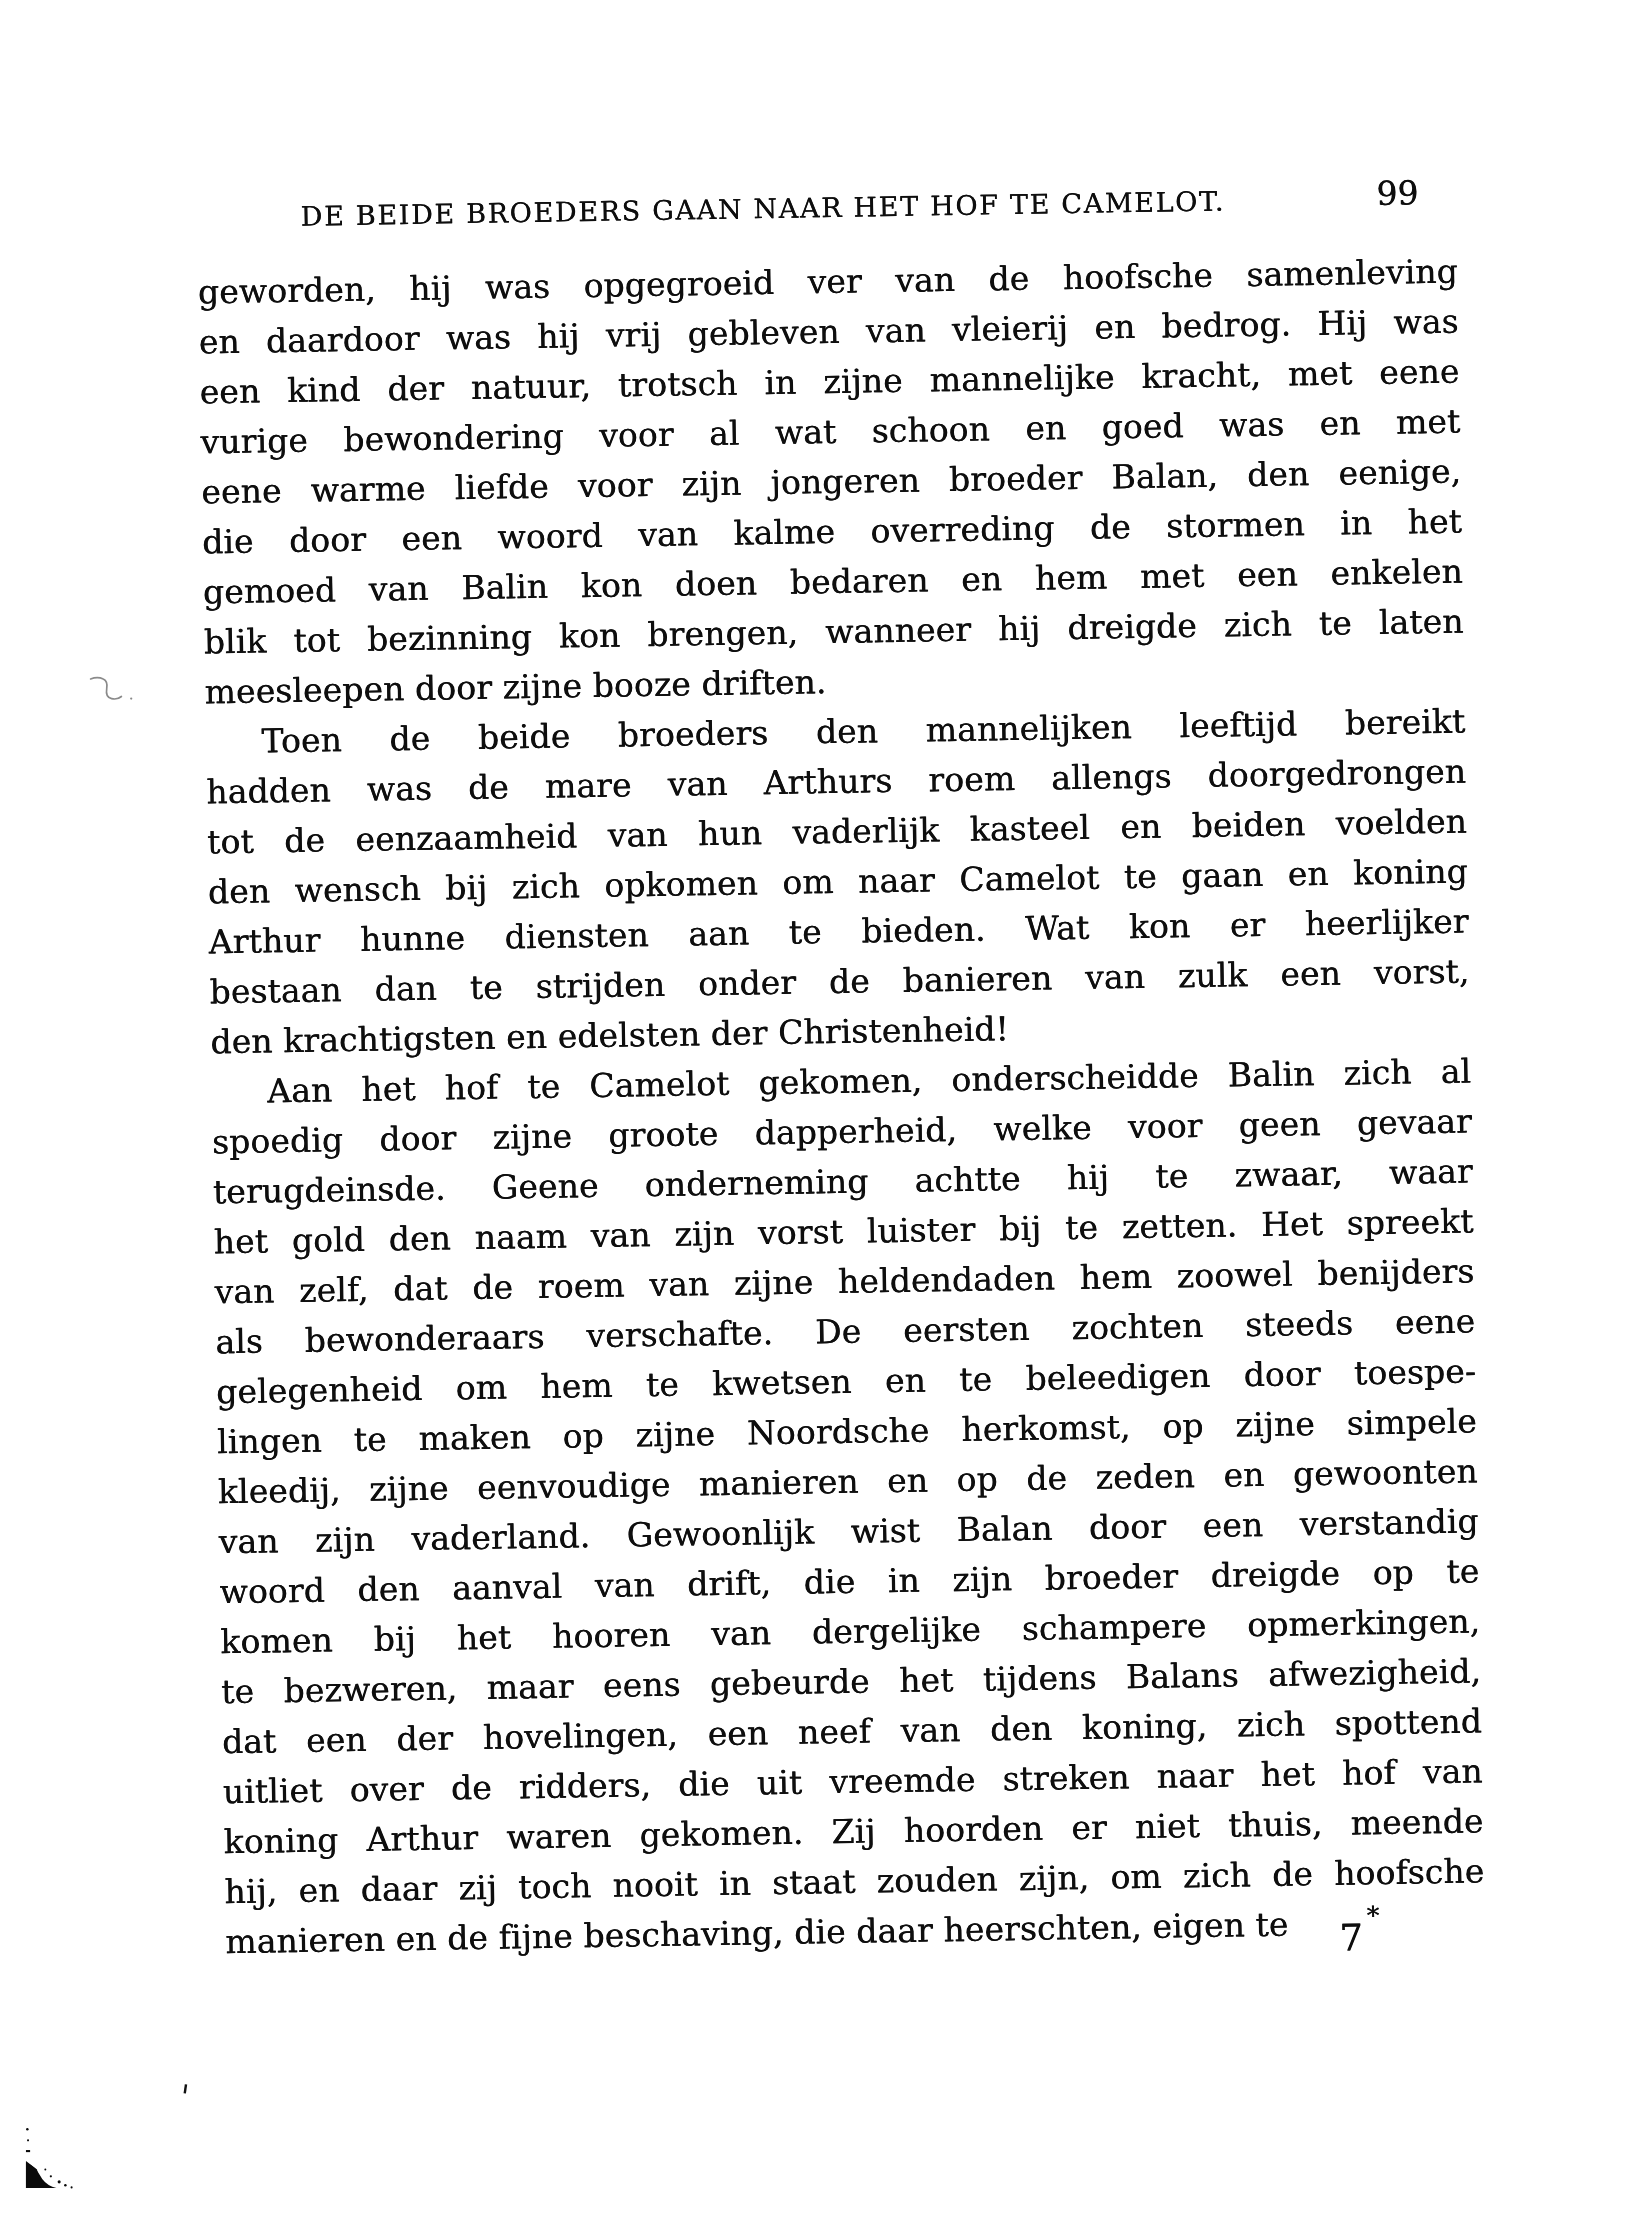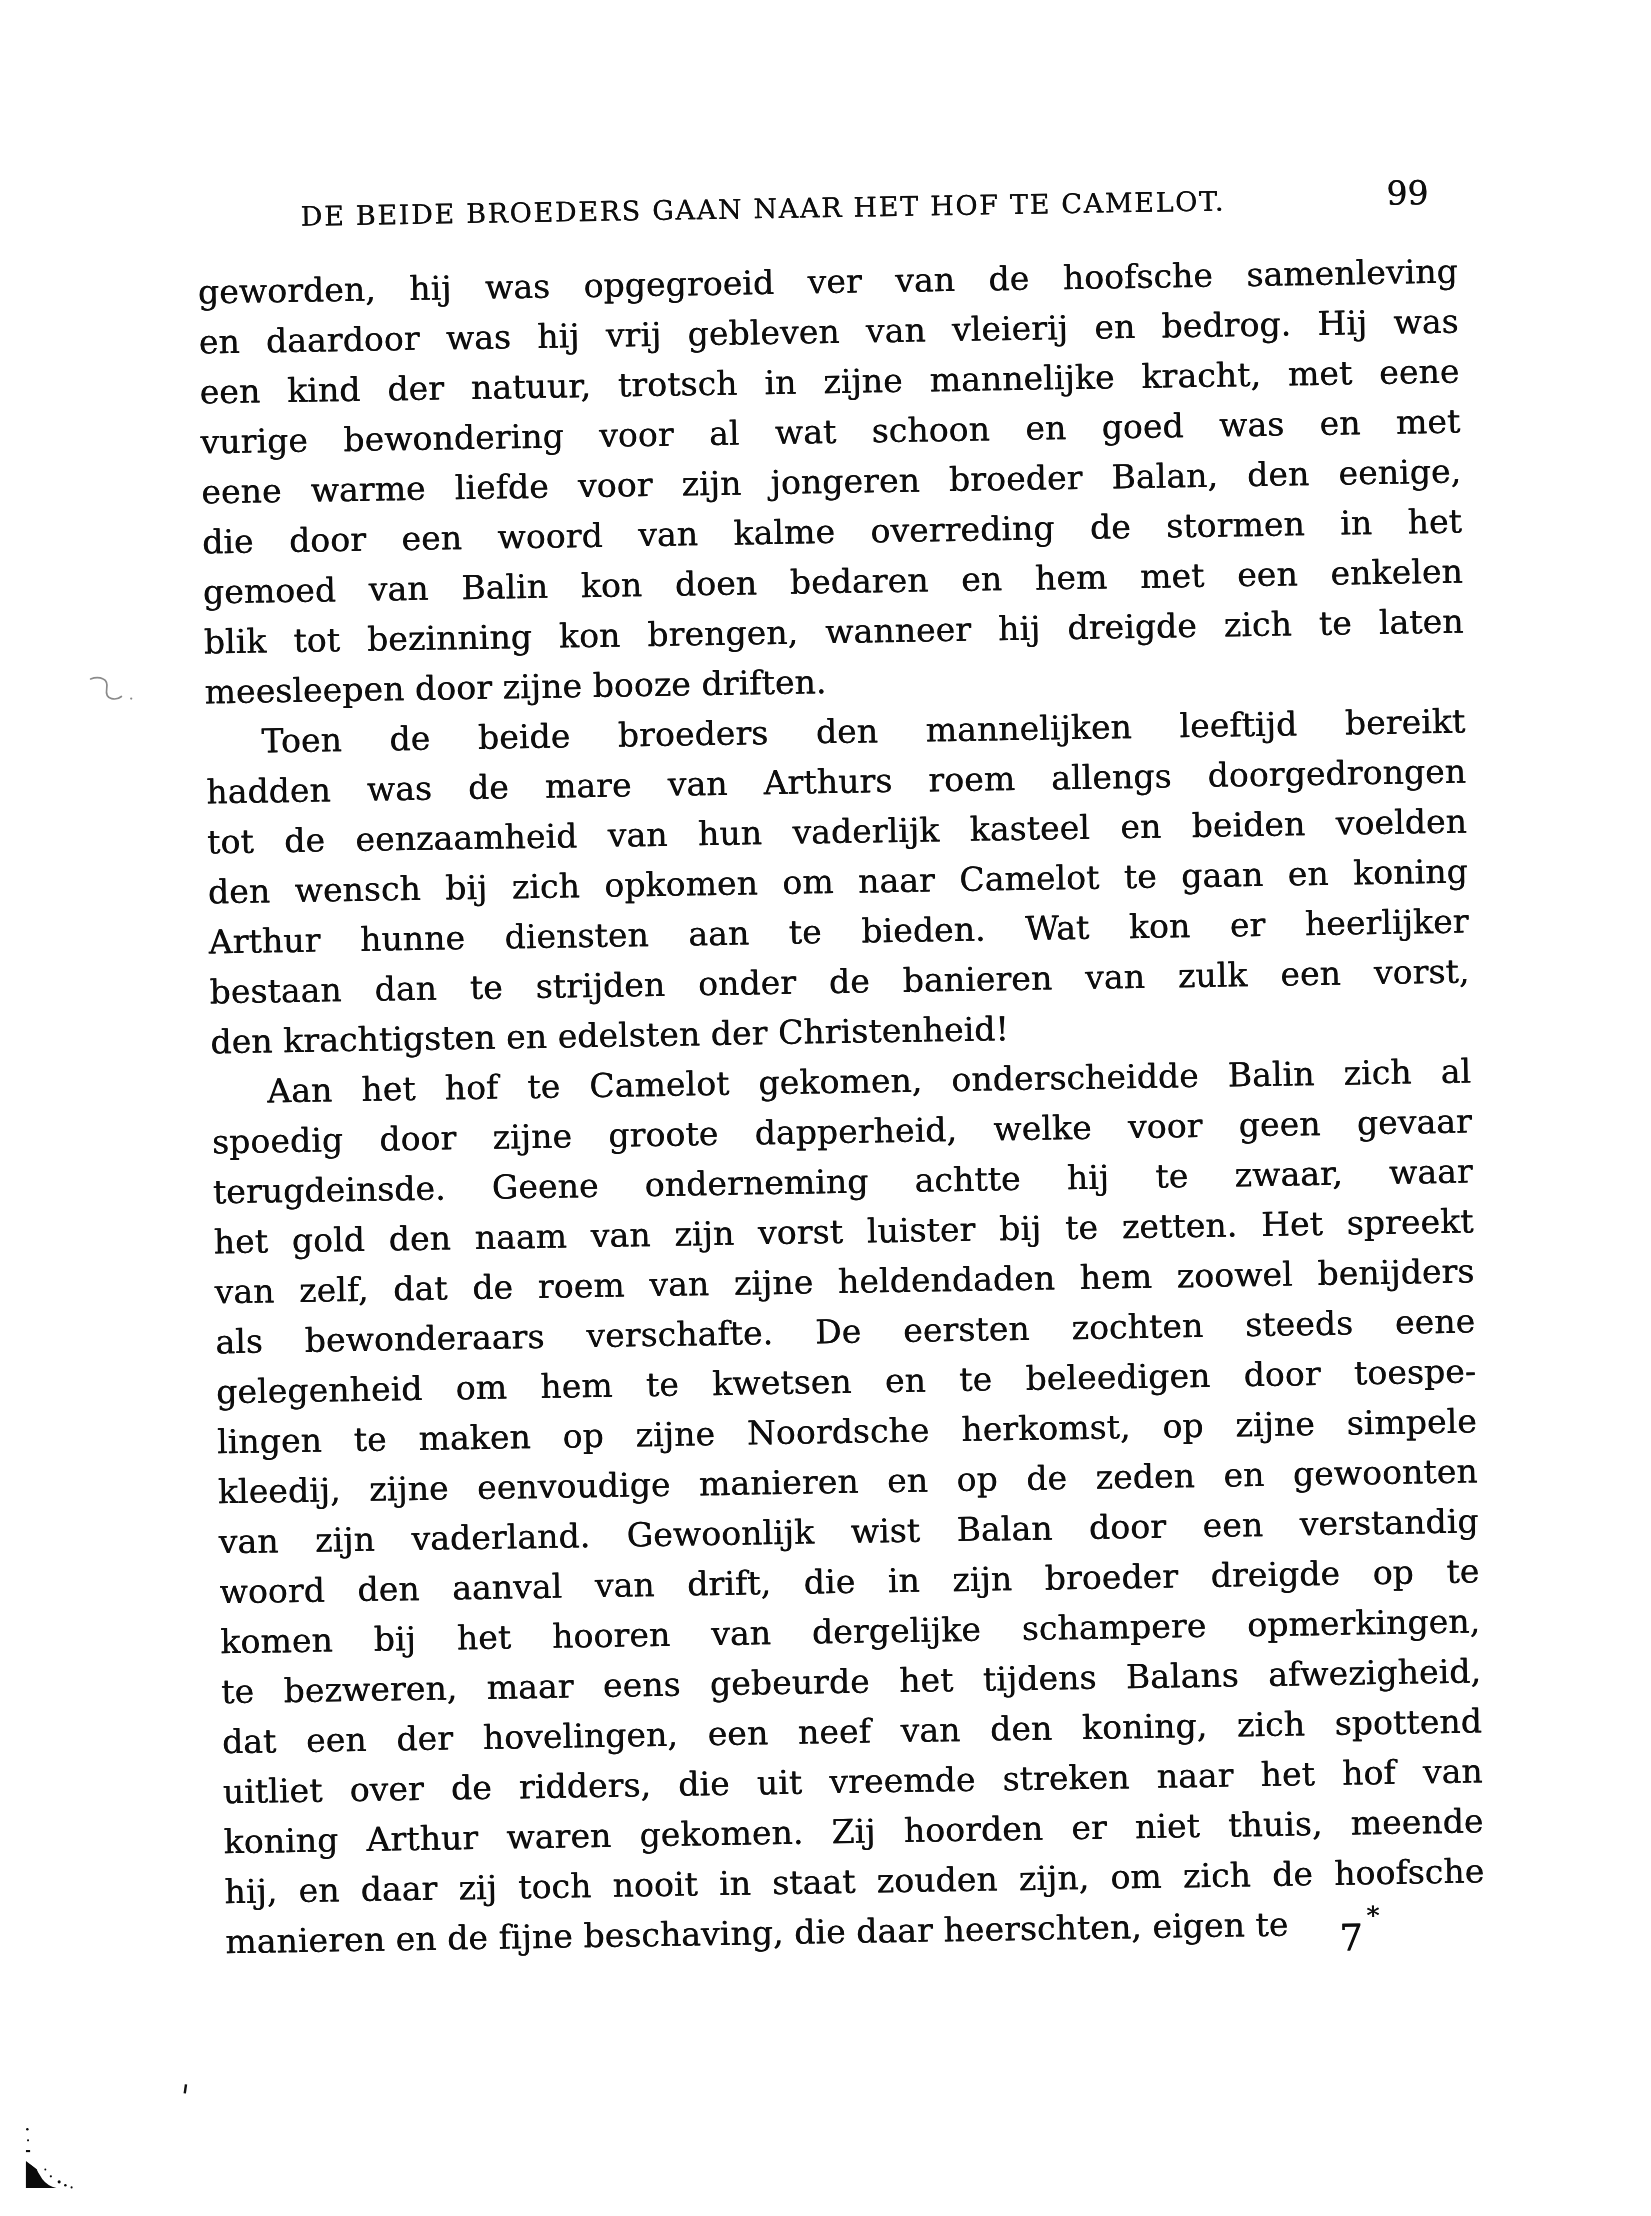--- a/index.html
+++ b/index.html
@@ -12,21 +12,21 @@
     position:absolute; left:208px; top:189px; width:1260px;
     transform:rotate(-0.95deg); transform-origin:50% 40%;
   }
   .header-row { position:relative; height:40px; margin-bottom:28px; }
   .header-title {
     position:absolute; left:104px; top:2.8px;
     font-size:27px; letter-spacing:1.7px; white-space:nowrap;
     text-shadow:0.3px 0 0 currentColor;
   }
   .header-page {
-    position:absolute; right:28px; top:-5.6px;
+    position:absolute; right:38px; top:-5.6px;
     font-size:33px; text-shadow:0.3px 0 0 currentColor;
   }
   .paragraph { margin:0; }
   .line {
     height:50px; line-height:50px; font-size:33px;
     letter-spacing:0.1px; white-space:nowrap;
     text-align:justify; text-align-last:justify;
     text-shadow:0.4px 0 0 currentColor;
     overflow:visible;
   }

